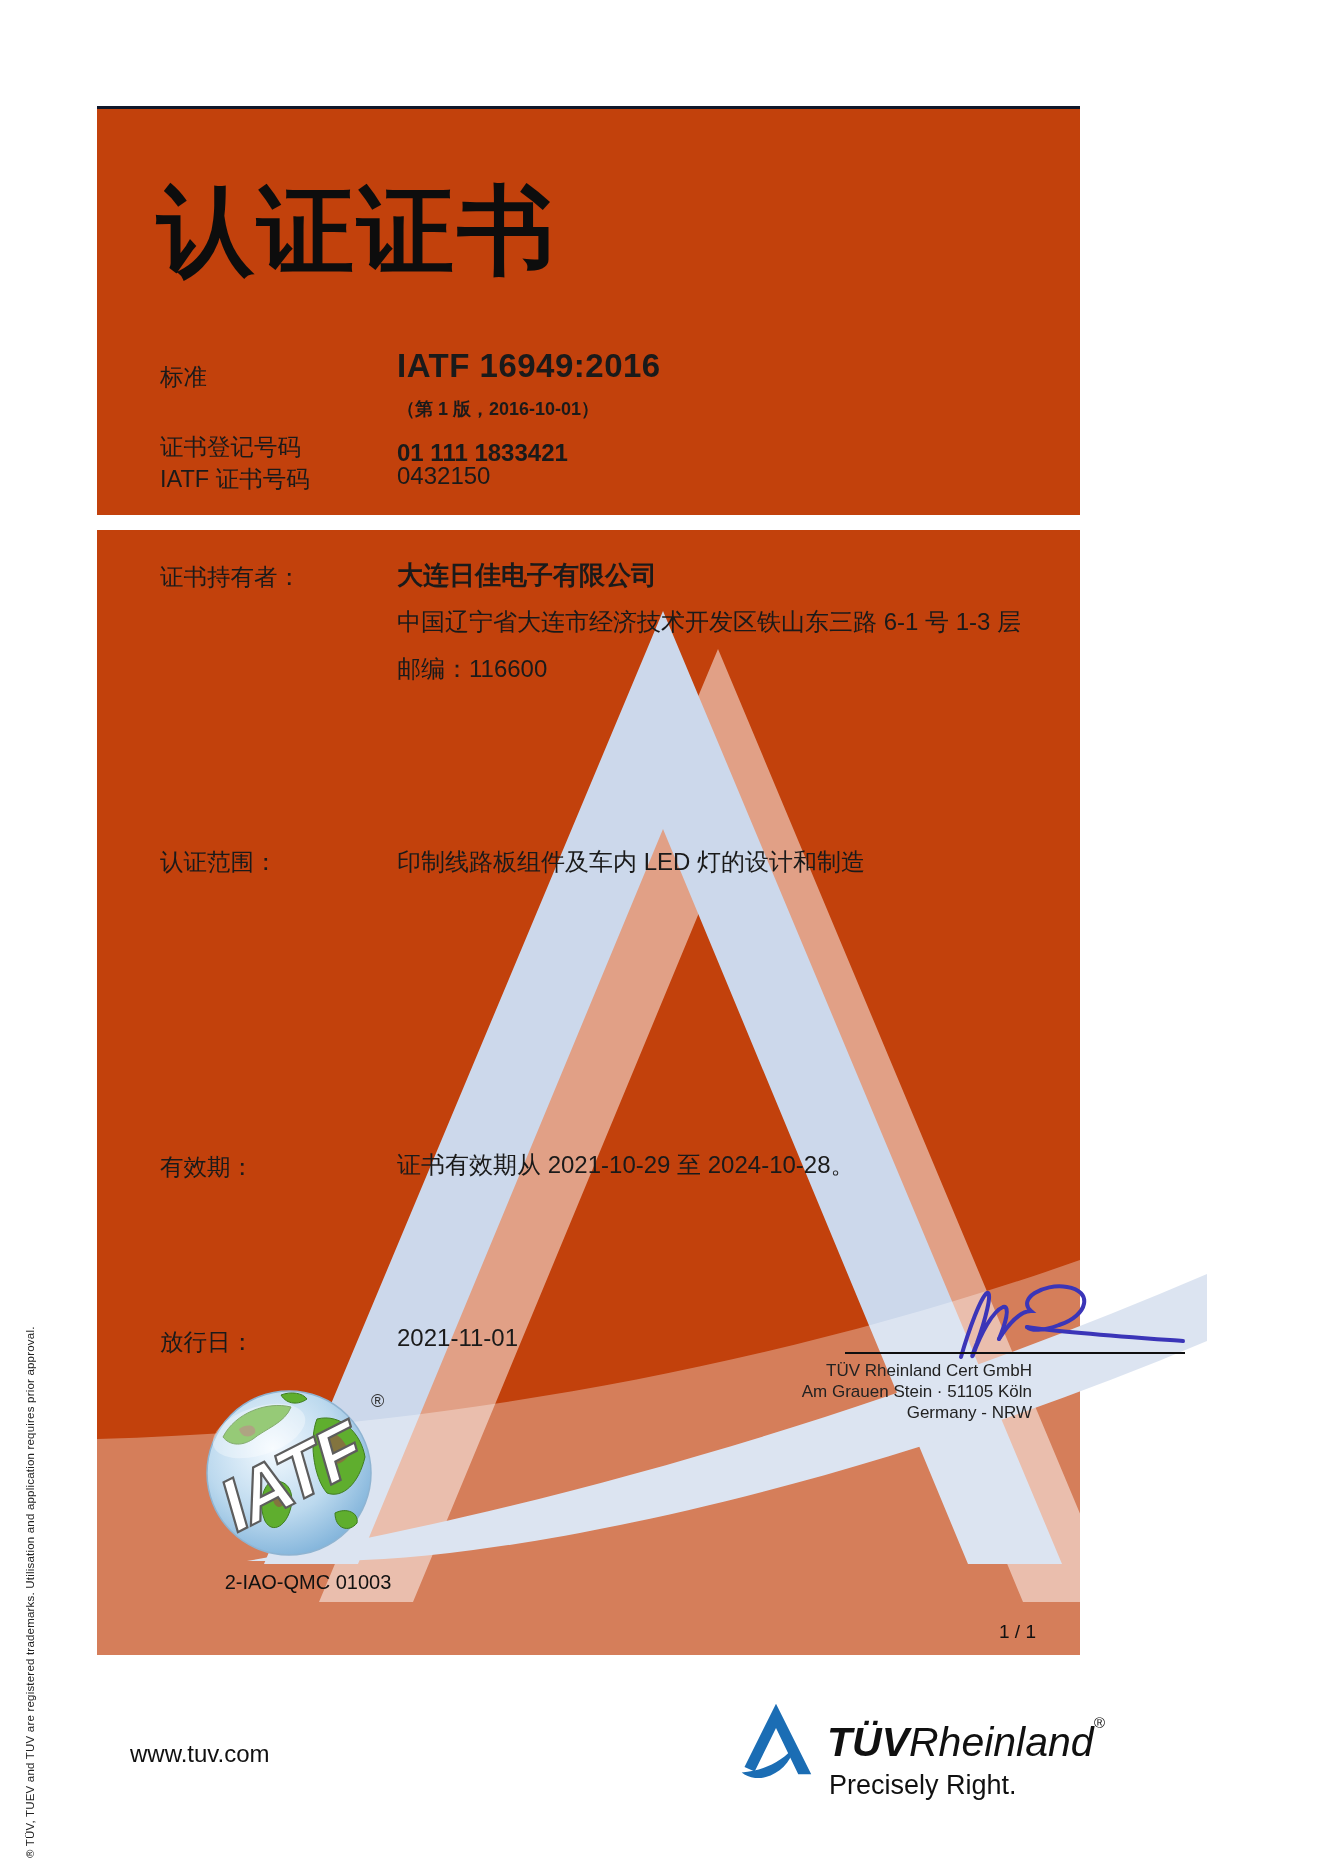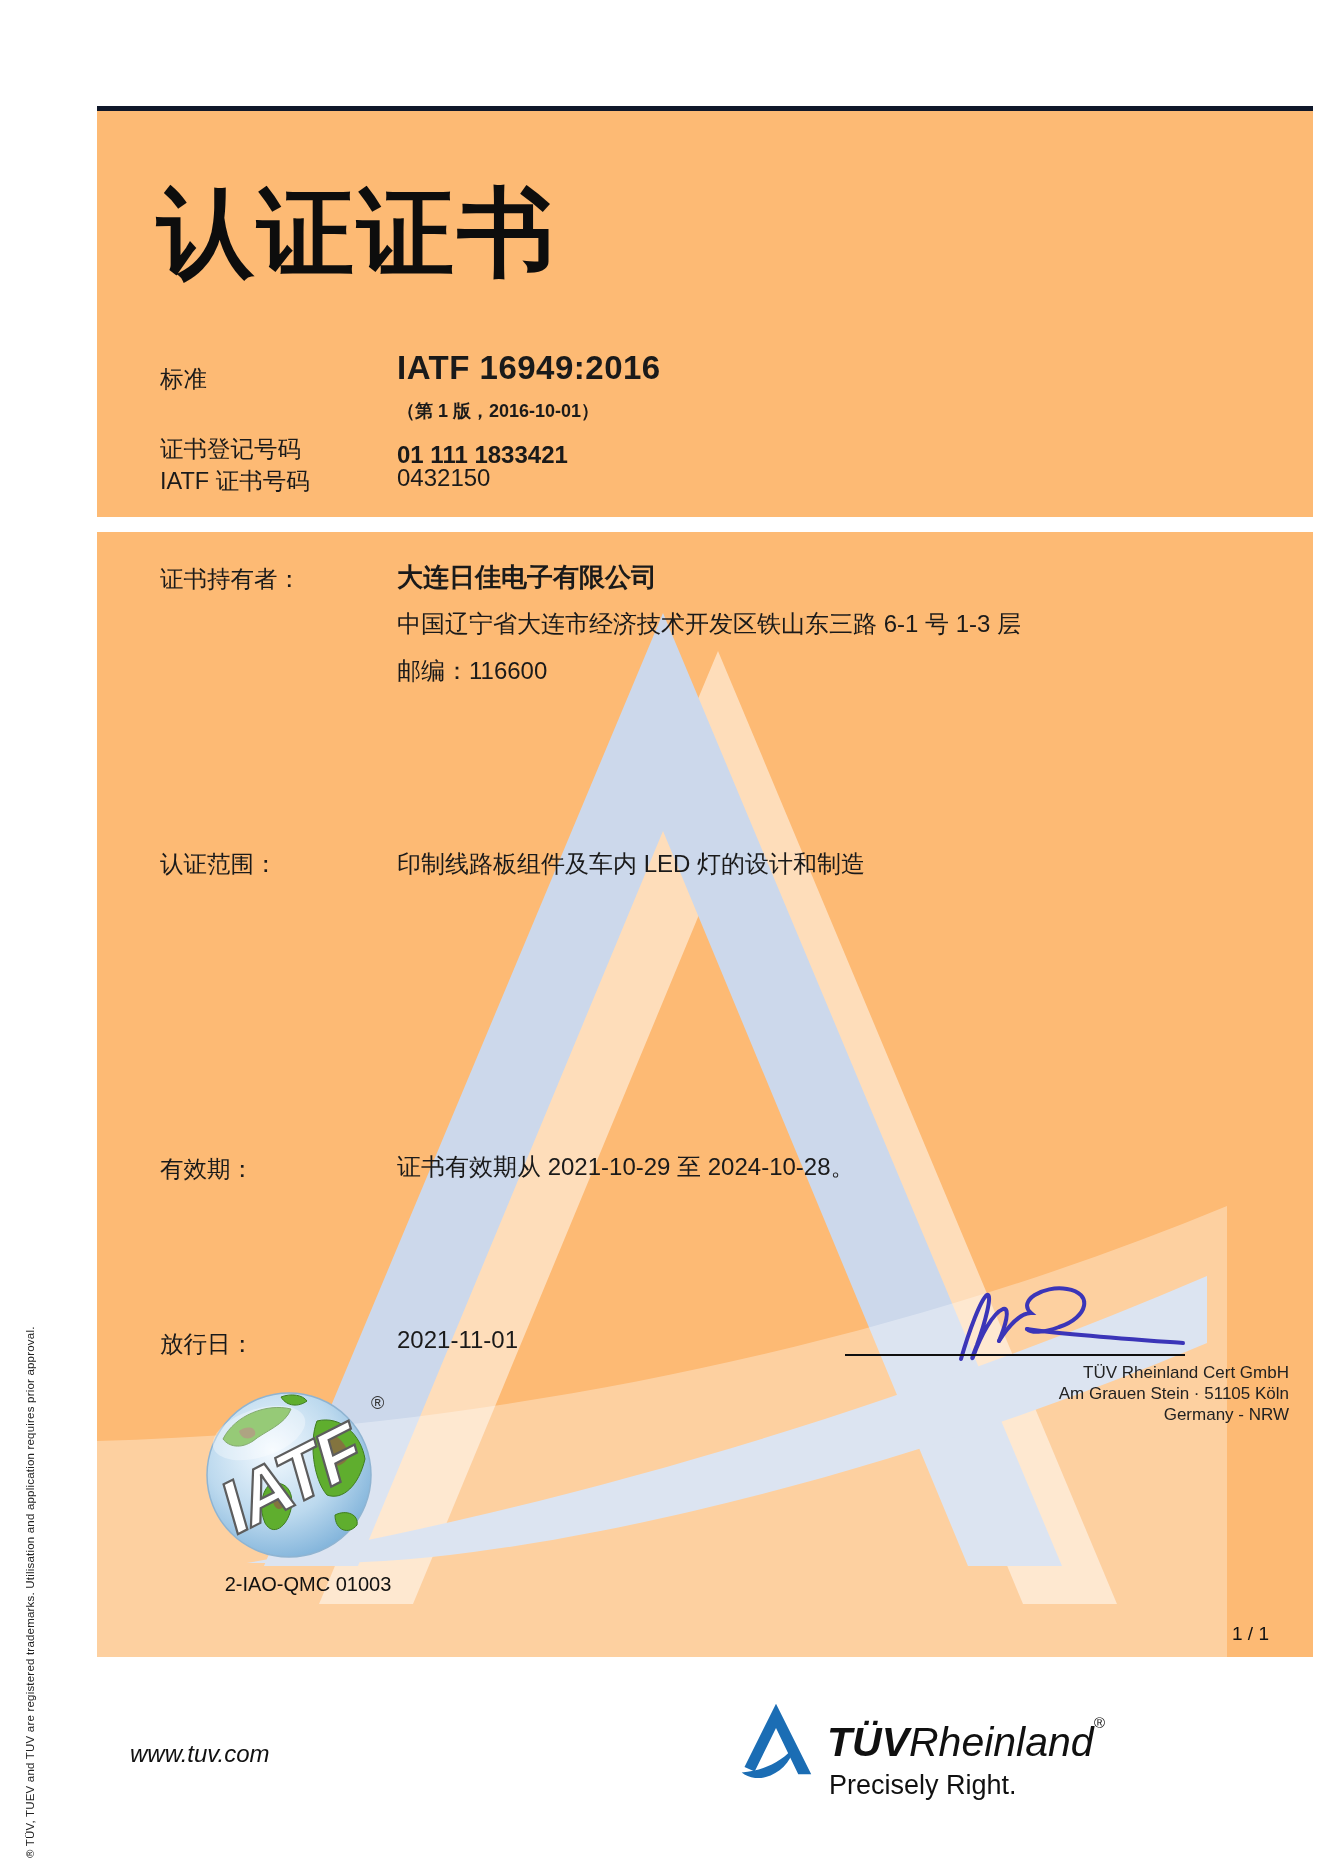--- a/index.html
+++ b/index.html
@@ -1,47 +1,47 @@
 <!DOCTYPE html>
 <html><head>
 <meta charset="utf-8">
 <style>
   html,body{margin:0;padding:0;background:#ffffff;}
   .page{
     position:relative;width:1323px;height:1871px;overflow:hidden;background:#ffffff;
     font-family:"Liberation Sans","DejaVu Sans",sans-serif;color:#1a1a1a;
   }
   .panel{
-    position:absolute;left:97px;top:106px;width:1216px;height:1546px;
-    background:#fdba74;border-top:5px solid #0f172a;
+    position:absolute;left:97px;top:106px;width:983px;height:1546px;
+    background:#c2410c;border-top:3px solid #0f172a;
   }
   .wm{position:absolute;inset:0;pointer-events:none;}
   .cert-title{
     position:absolute;left:60px;top:58px;font-size:97px;font-weight:600;
     letter-spacing:3px;color:#0d0d0d;white-space:nowrap;
   }
   .lbl{position:absolute;font-size:23.5px;color:#1a1a1a;white-space:nowrap;}
   .val{position:absolute;left:300px;font-size:24px;color:#1a1a1a;white-space:nowrap;}
   .std-val{font-size:33px;font-weight:bold;letter-spacing:.5px;}
   .std-ver{font-size:18px;font-weight:bold;}
   .bold{font-weight:bold;}
   .company{font-size:26px;font-weight:bold;}
   .divider{position:absolute;left:0;top:406px;width:100%;height:15px;background:#ffffff;}
   .sig-line{position:absolute;left:748px;top:1243px;width:340px;height:2px;background:#0f0f0f;}
   .issuer{
-    position:absolute;right:24px;top:1251px;text-align:right;
+    position:absolute;right:48px;top:1251px;text-align:right;
     font-size:17px;line-height:21px;color:#222222;white-space:nowrap;margin-left:43px;
   }
   .qmc{position:absolute;left:96px;top:1462px;width:230px;text-align:center;font-size:20px;color:#111;}
   .pagenum{position:absolute;right:44px;top:1512px;font-size:19px;color:#111;}
   .sidebar-note{
     position:absolute;left:24px;top:1858px;transform:rotate(-90deg);transform-origin:0 0;
     font-size:11.5px;color:#222;white-space:nowrap;letter-spacing:.2px;
   }
-  .www{position:absolute;left:130px;top:1740px;font-size:24px;color:#111;font-style:italic;}
+  .www{position:absolute;left:130px;top:1740px;font-size:24px;color:#111;}
   .brand{position:absolute;left:827px;top:1714px;font-size:41px;color:#101010;white-space:nowrap;font-style:italic;}
   .brand .b{font-weight:bold;}
   .brand sup{font-size:15px;vertical-align:28px;}
   .tagline{position:absolute;left:829px;top:1770px;font-size:27px;font-weight:500;color:#101010;}
   .sig-svg{position:absolute;left:850px;top:1172px;}
   .globe{position:absolute;left:98px;top:1276px;}
   .tuv-logo{position:absolute;left:737px;top:1702px;}
 </style>
 </head>
 <body>

